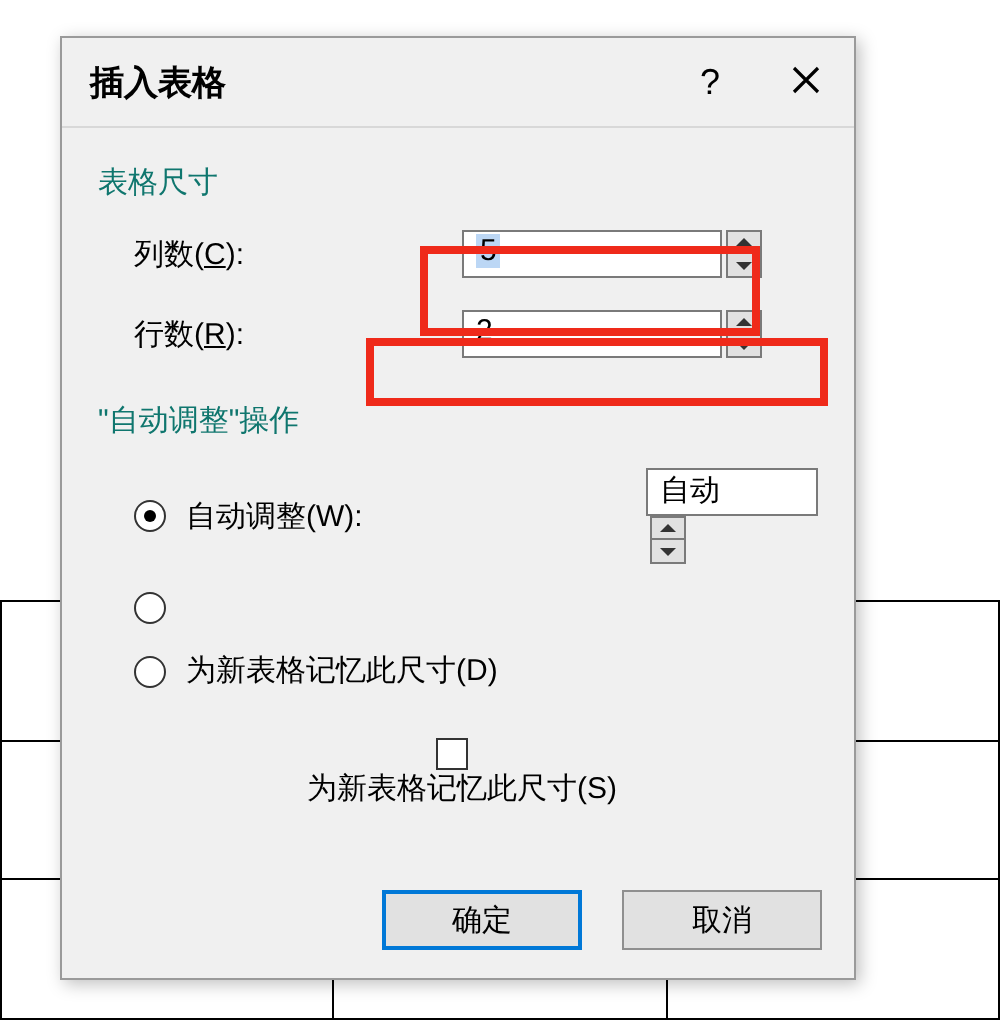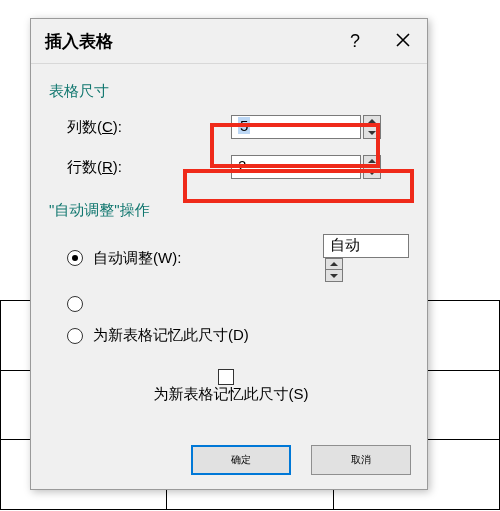--- a/index.html
+++ b/index.html
@@ -191,21 +191,21 @@
     gap: 20px;
   }
   .btn {
     min-width: 100px;
     height: 30px;
     background: #e1e1e1;
     border: 1px solid #8f8f8f;
     display:flex;
     align-items:center;
     justify-content:center;
-    font-size: 10px;
+    font-size: 15px;
     box-sizing: border-box;
   }
   .btn.primary {
     border: 1px solid #0078d7;
     box-shadow: inset 0 0 0 1px #0078d7;
   }
 
   
   .hl {
     background: #bcd7f5;

